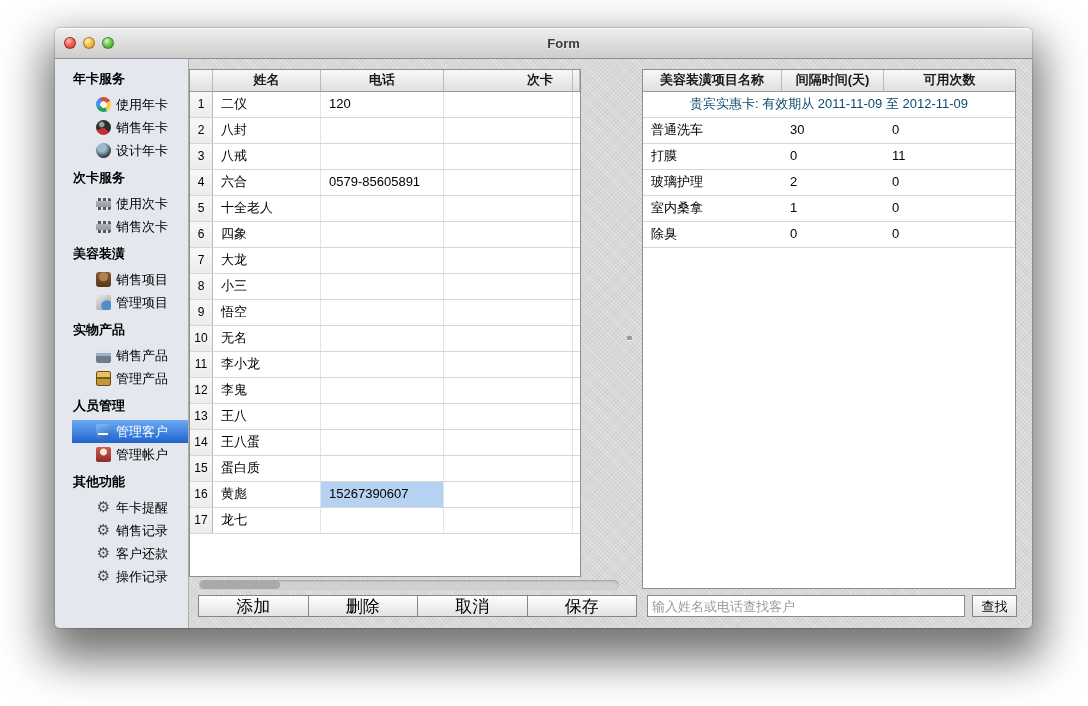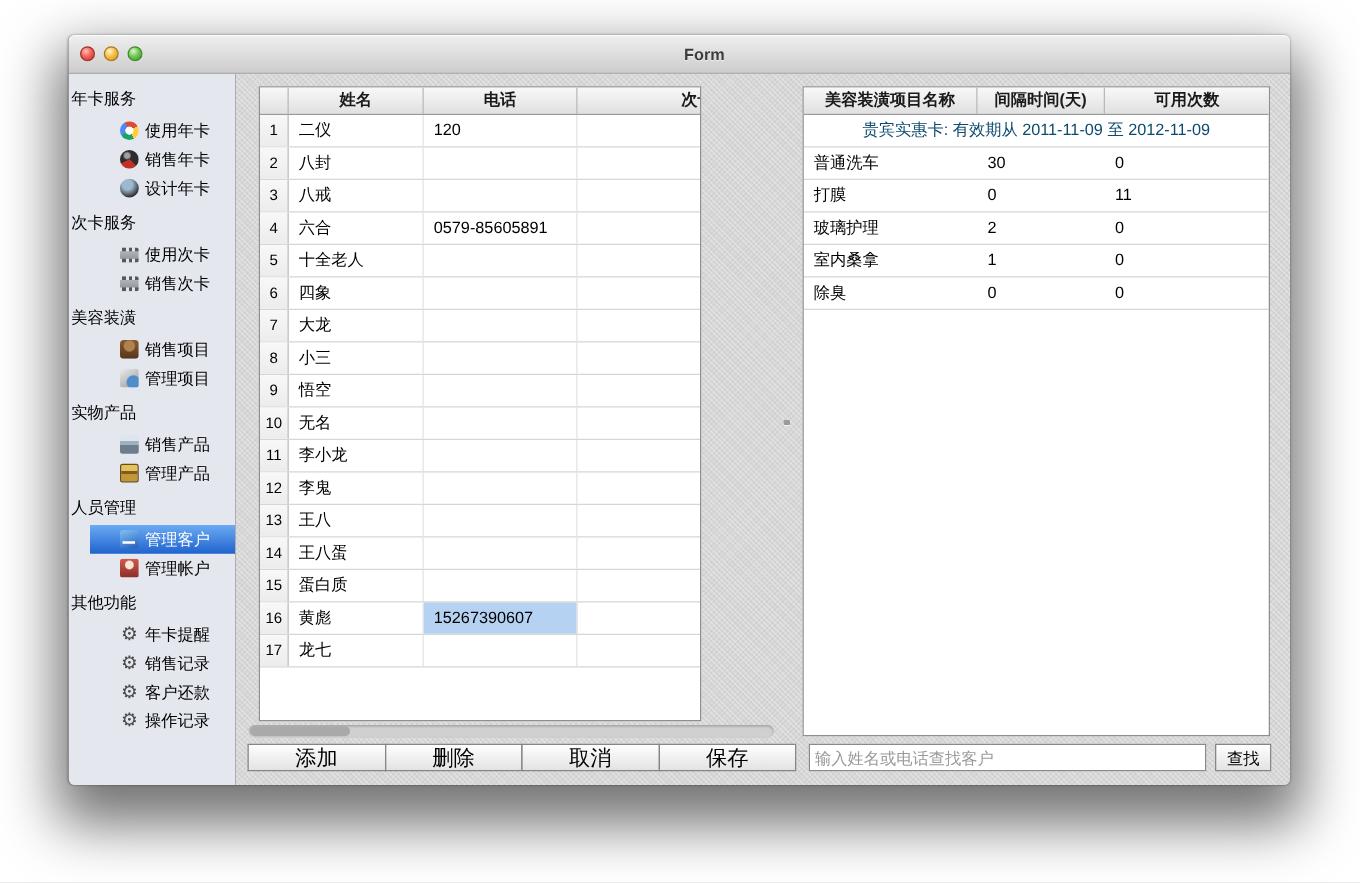--- a/index.html
+++ b/index.html
@@ -29,21 +29,21 @@
   .light.red{background:radial-gradient(circle at 37% 30%, #ffb9b2 5%, #ef625a 45%, #cc3a31 95%);border:1px solid rgba(140,35,28,.75);}
   .light.yellow{background:radial-gradient(circle at 37% 30%, #ffeec0 5%, #f7c04a 45%, #d2951f 95%);border:1px solid rgba(150,100,20,.75);}
   .light.green{background:radial-gradient(circle at 37% 30%, #d2f2c4 5%, #70c854 45%, #3f9a2e 95%);border:1px solid rgba(55,120,35,.75);}
   
   .winbody{flex:1;display:flex;min-height:0;border-radius:0 0 5px 5px;overflow:hidden;}
   
   .sidebar{
     width:134px;flex:none;background:#e4e7ee;border-right:1px solid #adadb4;
     padding-top:4px;box-sizing:border-box;font-size:13px;color:#000;overflow:hidden;
   }
-  .group-label{padding:7px 4px 5px 2px;white-space:nowrap;}
+  .group-label{padding:7px 4px 5px 18px;white-space:nowrap;font-weight:bold;}
   .side-item{display:flex;align-items:center;height:23px;padding-left:24px;white-space:nowrap;cursor:default;margin-left:17px;}
   .side-item.selected{background:linear-gradient(#6caaf2,#1f63cf);color:#fff;padding-left:24px;}
   .s-icon{width:15px;height:15px;margin-right:5px;flex:none;display:inline-block;}
   .icon-color-sphere{border-radius:50%;background:
     radial-gradient(circle at 50% 50%, #fff 0 3px, rgba(255,255,255,0) 3.5px),
     conic-gradient(from -30deg,#dd4b39 0 25%,#ffcd40 25% 50%,#1da462 50% 75%,#4c8bf5 75% 100%);}
   .icon-dark-red-sphere{border-radius:50%;background:
     radial-gradient(circle at 38% 30%, rgba(255,255,255,.55) 0 2px, rgba(255,255,255,0) 3.5px),
     conic-gradient(from 130deg,#c03028 0 32%,#2d2d30 32% 100%);}
   .icon-dark-blue-sphere{border-radius:50%;background:
@@ -73,21 +73,21 @@
   .icon-gear{font-family:"DejaVu Sans",sans-serif;font-size:15px;line-height:15px;color:#4a4a4a;text-align:center;}
   
   .content{
     flex:1;position:relative;background-color:#d7d7d7;
     background-image:
       repeating-linear-gradient(45deg, rgba(255,255,255,.28) 0 1px, rgba(255,255,255,0) 1px 3px),
       repeating-linear-gradient(-45deg, rgba(0,0,0,.035) 0 1px, rgba(0,0,0,0) 1px 3px);
   }
   
   .cust-table{
-    position:absolute;left:18px;top:10px;width:354px;height:508px;
+    position:absolute;left:0;top:10px;width:392px;height:508px;
     background:#fff;border:1px solid #8f8f8f;box-sizing:border-box;overflow:hidden;
   }
   .t-header{display:flex;height:21px;background:linear-gradient(#f8f8f8,#e0e0e0);
     border-bottom:1px solid #9a9a9a;font-size:13px;font-weight:bold;color:#1a1a1a;}
   .t-header .hcell{line-height:20px;text-align:center;border-right:1px solid #b9b9b9;box-sizing:border-box;overflow:hidden;white-space:nowrap;}
   .c-row{display:flex;height:25px;border-bottom:1px solid #d6d6d6;font-size:13px;color:#000;}
   .gutter{width:23px;flex:none;background:linear-gradient(#f8f8f8,#ececec);
     border-right:1px solid #b9b9b9;text-align:center;line-height:24px;font-size:12px;box-sizing:border-box;}
   .ccell{border-right:1px solid #e4e4e4;padding-left:8px;line-height:24px;
     white-space:nowrap;overflow:hidden;box-sizing:border-box;}

